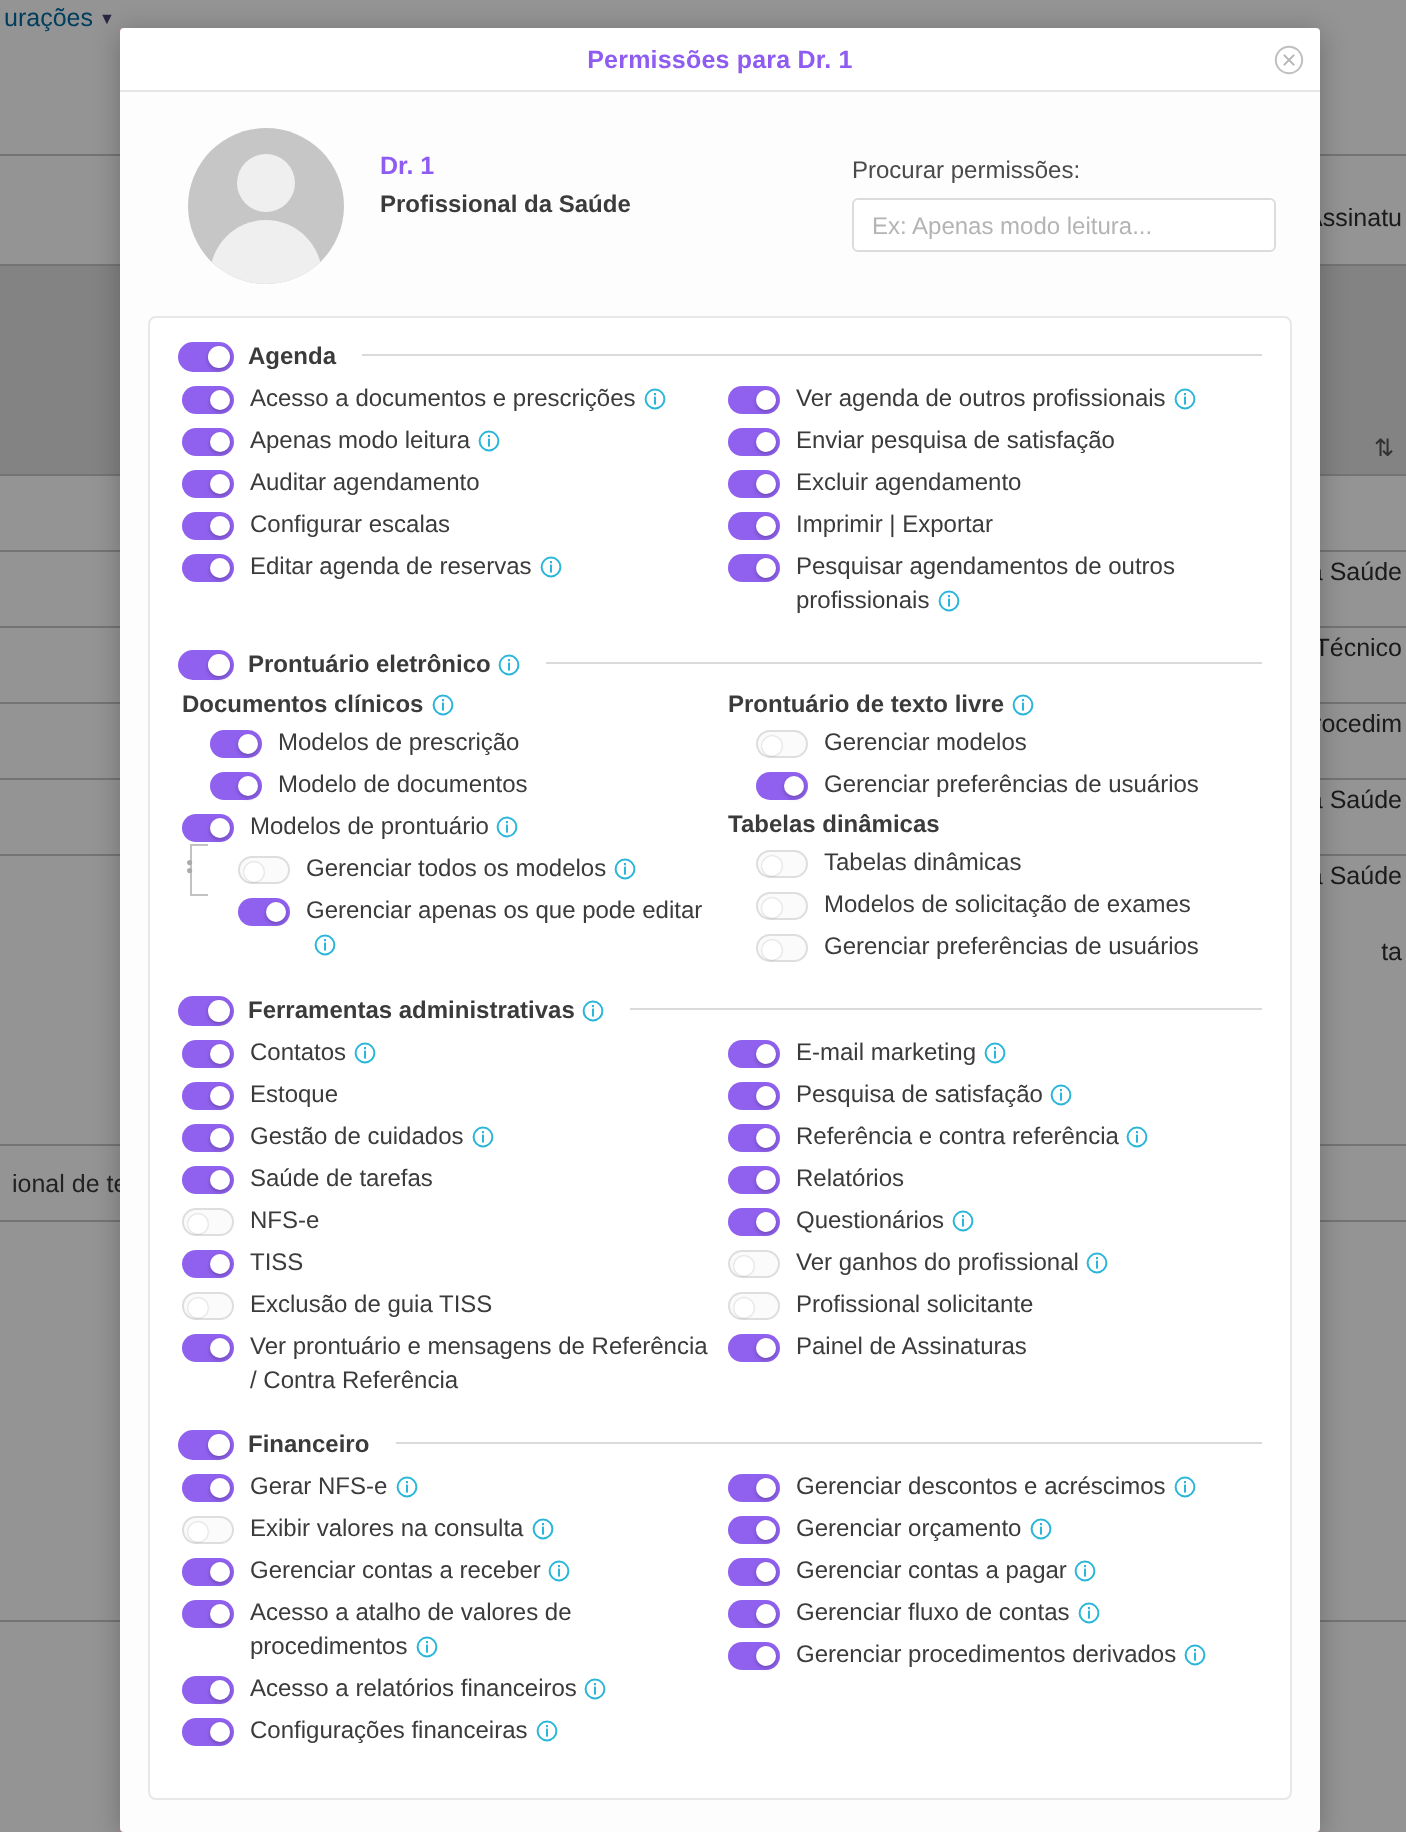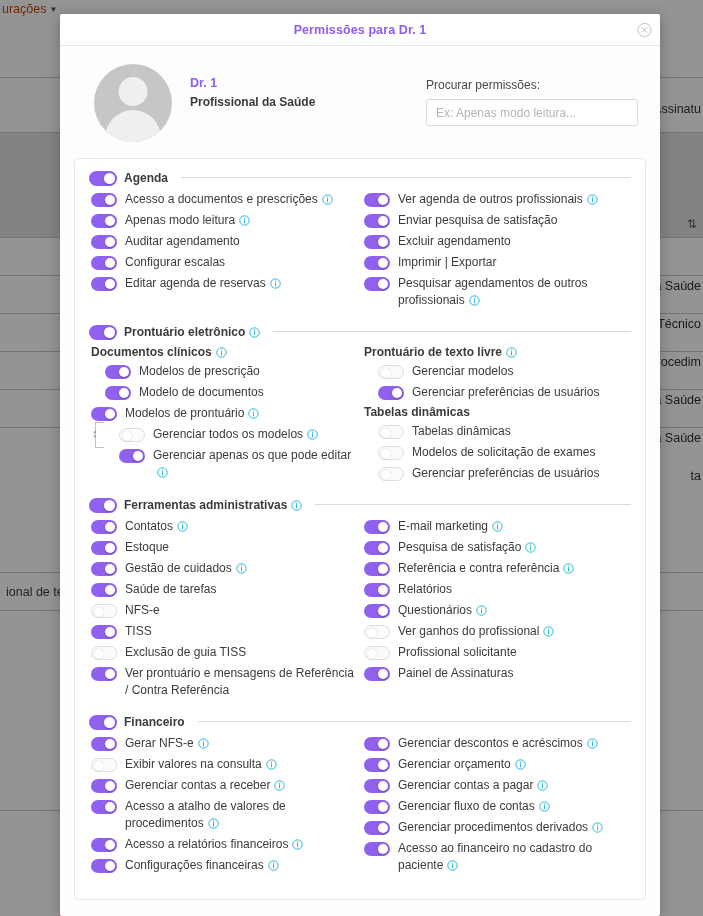--- a/index.html
+++ b/index.html
@@ -14,21 +14,21 @@
   
   #backdrop {
     position: absolute; inset: 0;
     background: #ffffff;
   }
   .bg-topbar {
     position: absolute; left: 0; top: 0; width: 703px; height: 18px;
     display: flex; align-items: center;
   }
   .bg-topbar-label {
-    font-size: 12.5px; color: #c2410c; padding-left: 2px;
+    font-size: 12.5px; color: #0369a1; padding-left: 2px;
     white-space: nowrap;
   }
   .bg-caret { font-size: 8px; color: #4b3f72; margin-left: 3px; }
 
   .bg-table {
     position: absolute; left: 0; top: 18px; width: 703px; height: 898px;
   }
   .bg-row {
     border-bottom: 1px solid #c8c8c8;
     display: flex; align-items: center;
@@ -715,28 +715,18 @@
               <div class="perm">
                 <span class="tg on">
                   <span class="knob"></span>
                 </span>
                 <span class="perm-label">Gerenciar procedimentos derivados<span class="info"><svg viewBox="0 0 11 11" width="11" height="11">
                       <circle cx="5.5" cy="5.5" r="4.7" fill="none" stroke="#29b6d8" stroke-width="1"></circle>
                       <rect x="5" y="4.3" width="1" height="4" fill="#29b6d8"></rect>
                       <rect x="5" y="2.5" width="1" height="1.1" fill="#29b6d8"></rect>
                     </svg></span></span>
               </div>
-              <div class="perm">
-                <span class="tg on">
-                  <span class="knob"></span>
-                </span>
-                <span class="perm-label">Acesso ao financeiro no cadastro do paciente<span class="info"><svg viewBox="0 0 11 11" width="11" height="11">
-                      <circle cx="5.5" cy="5.5" r="4.7" fill="none" stroke="#29b6d8" stroke-width="1"></circle>
-                      <rect x="5" y="4.3" width="1" height="4" fill="#29b6d8"></rect>
-                      <rect x="5" y="2.5" width="1" height="1.1" fill="#29b6d8"></rect>
-                    </svg></span></span>
-              </div>
             </div>
           </div>
         </div>
       </div>
   </div>
 </div>
 
 </body></html>

